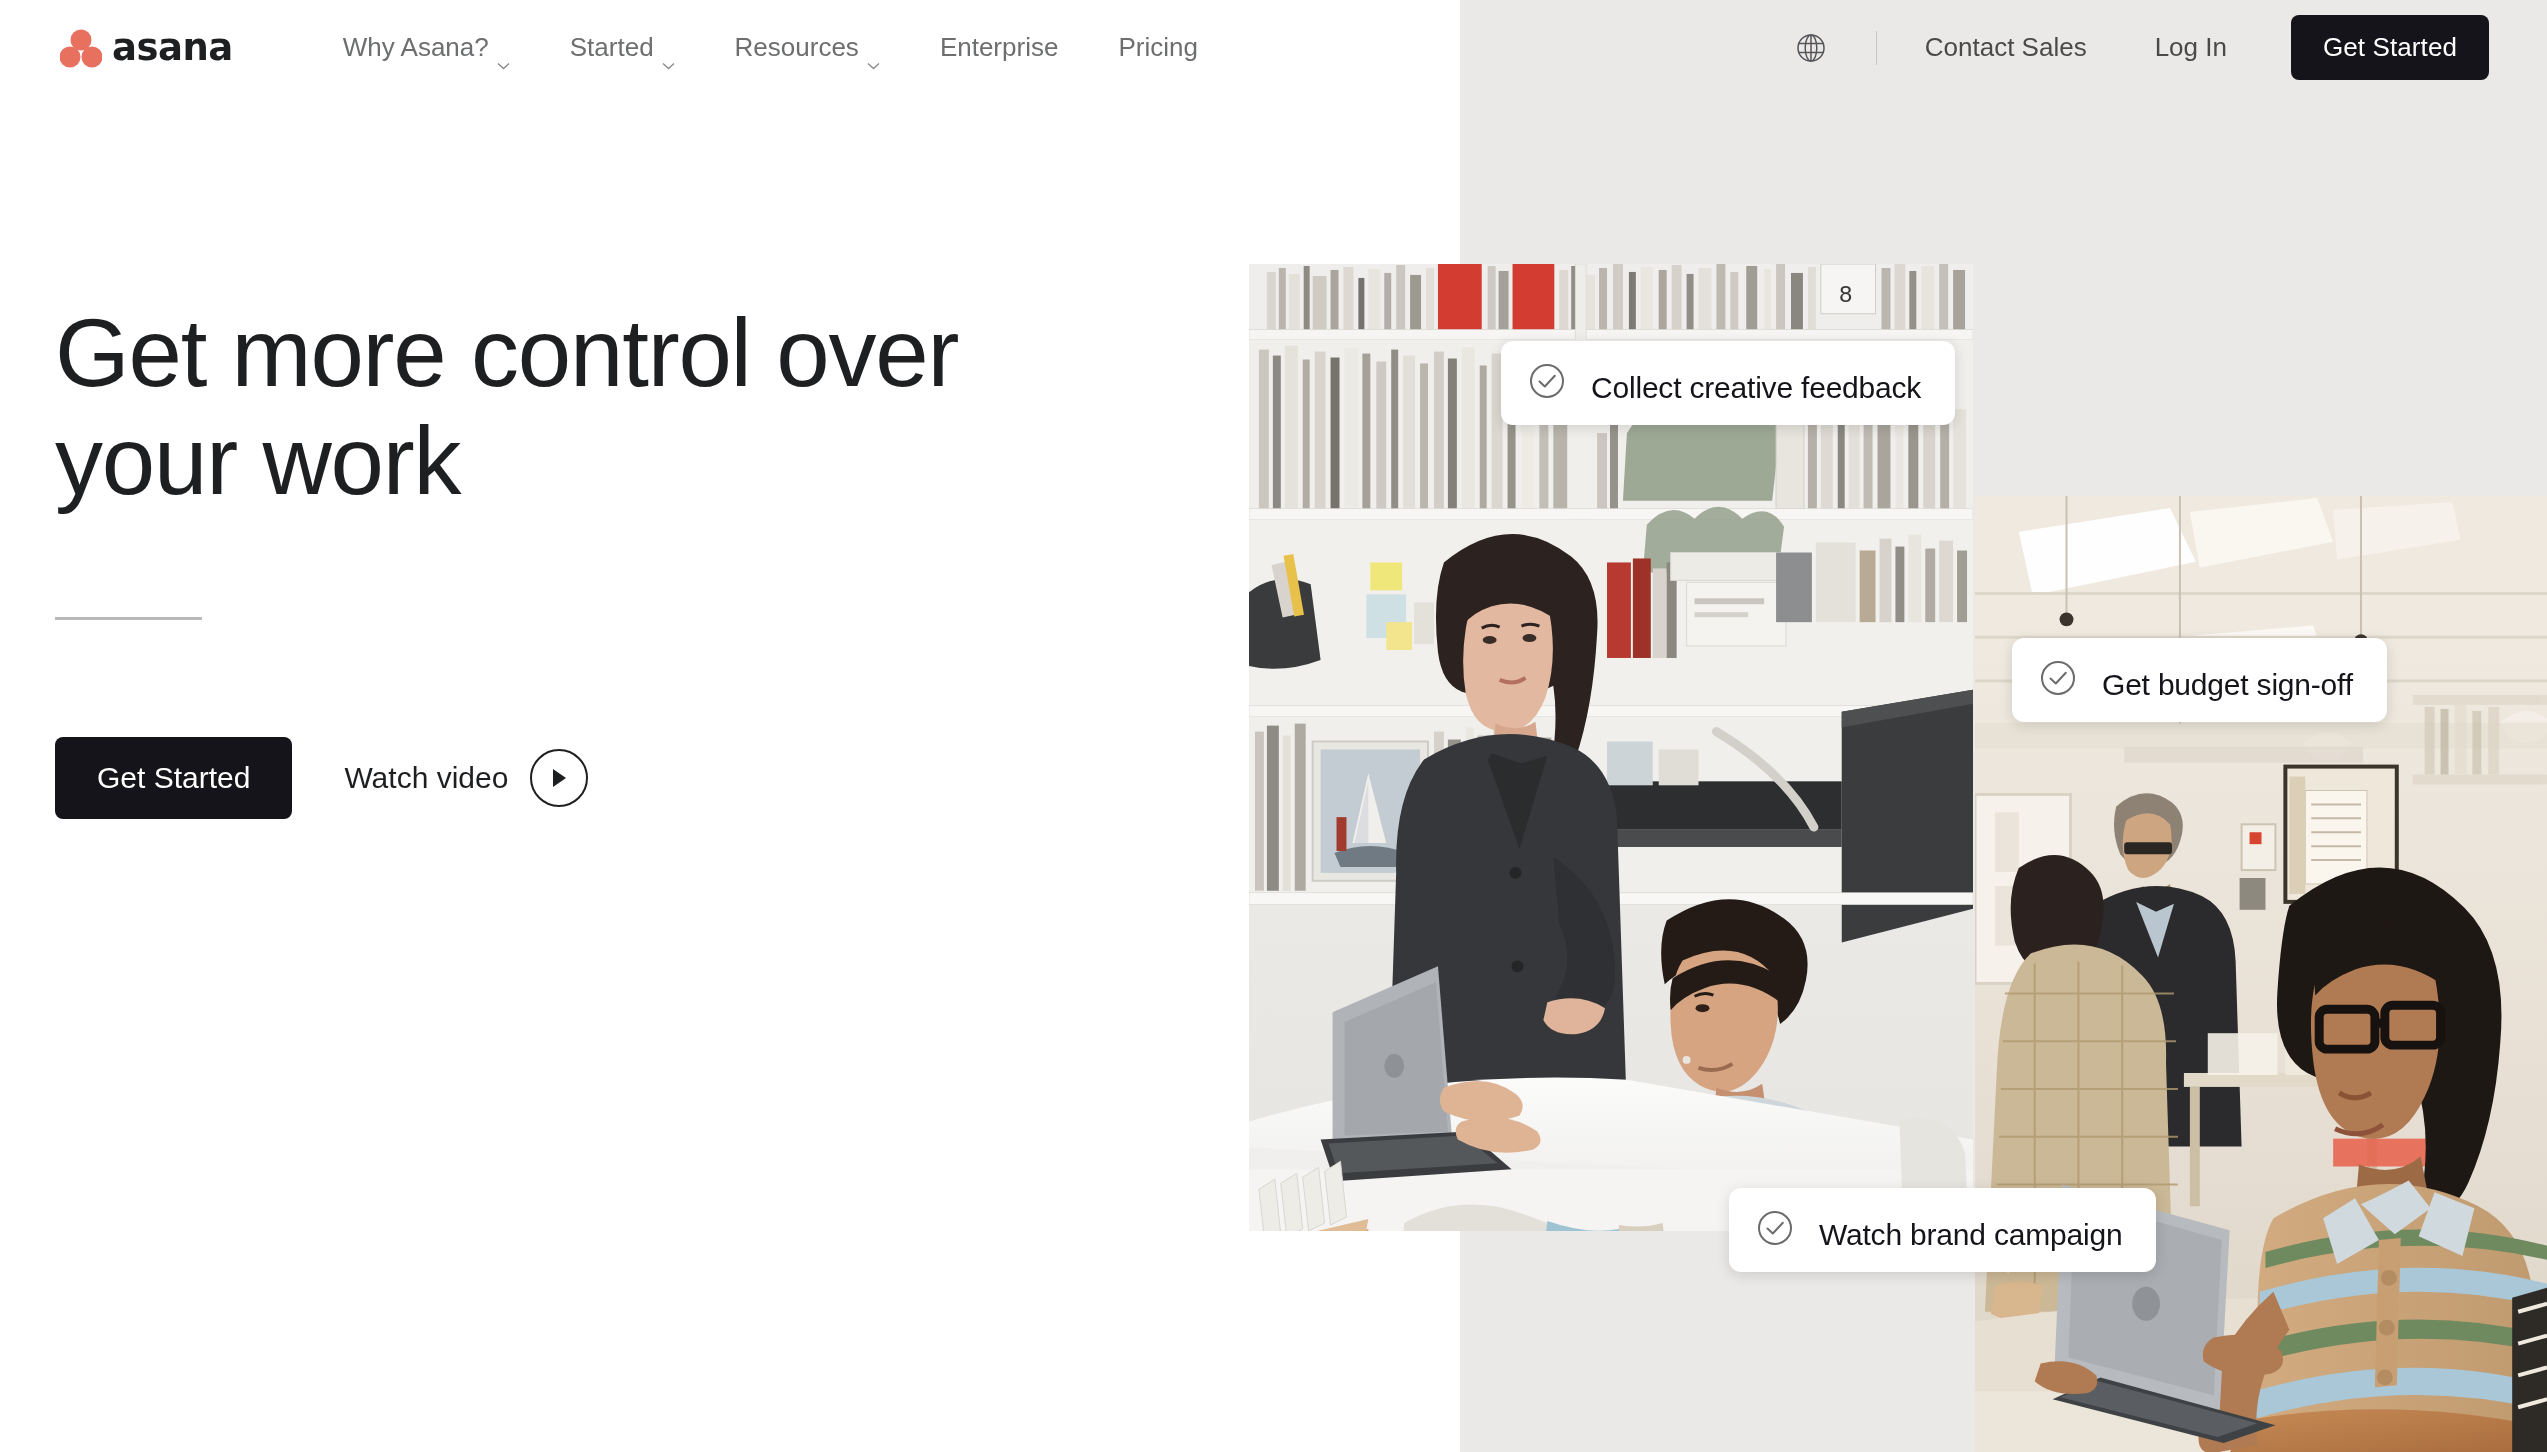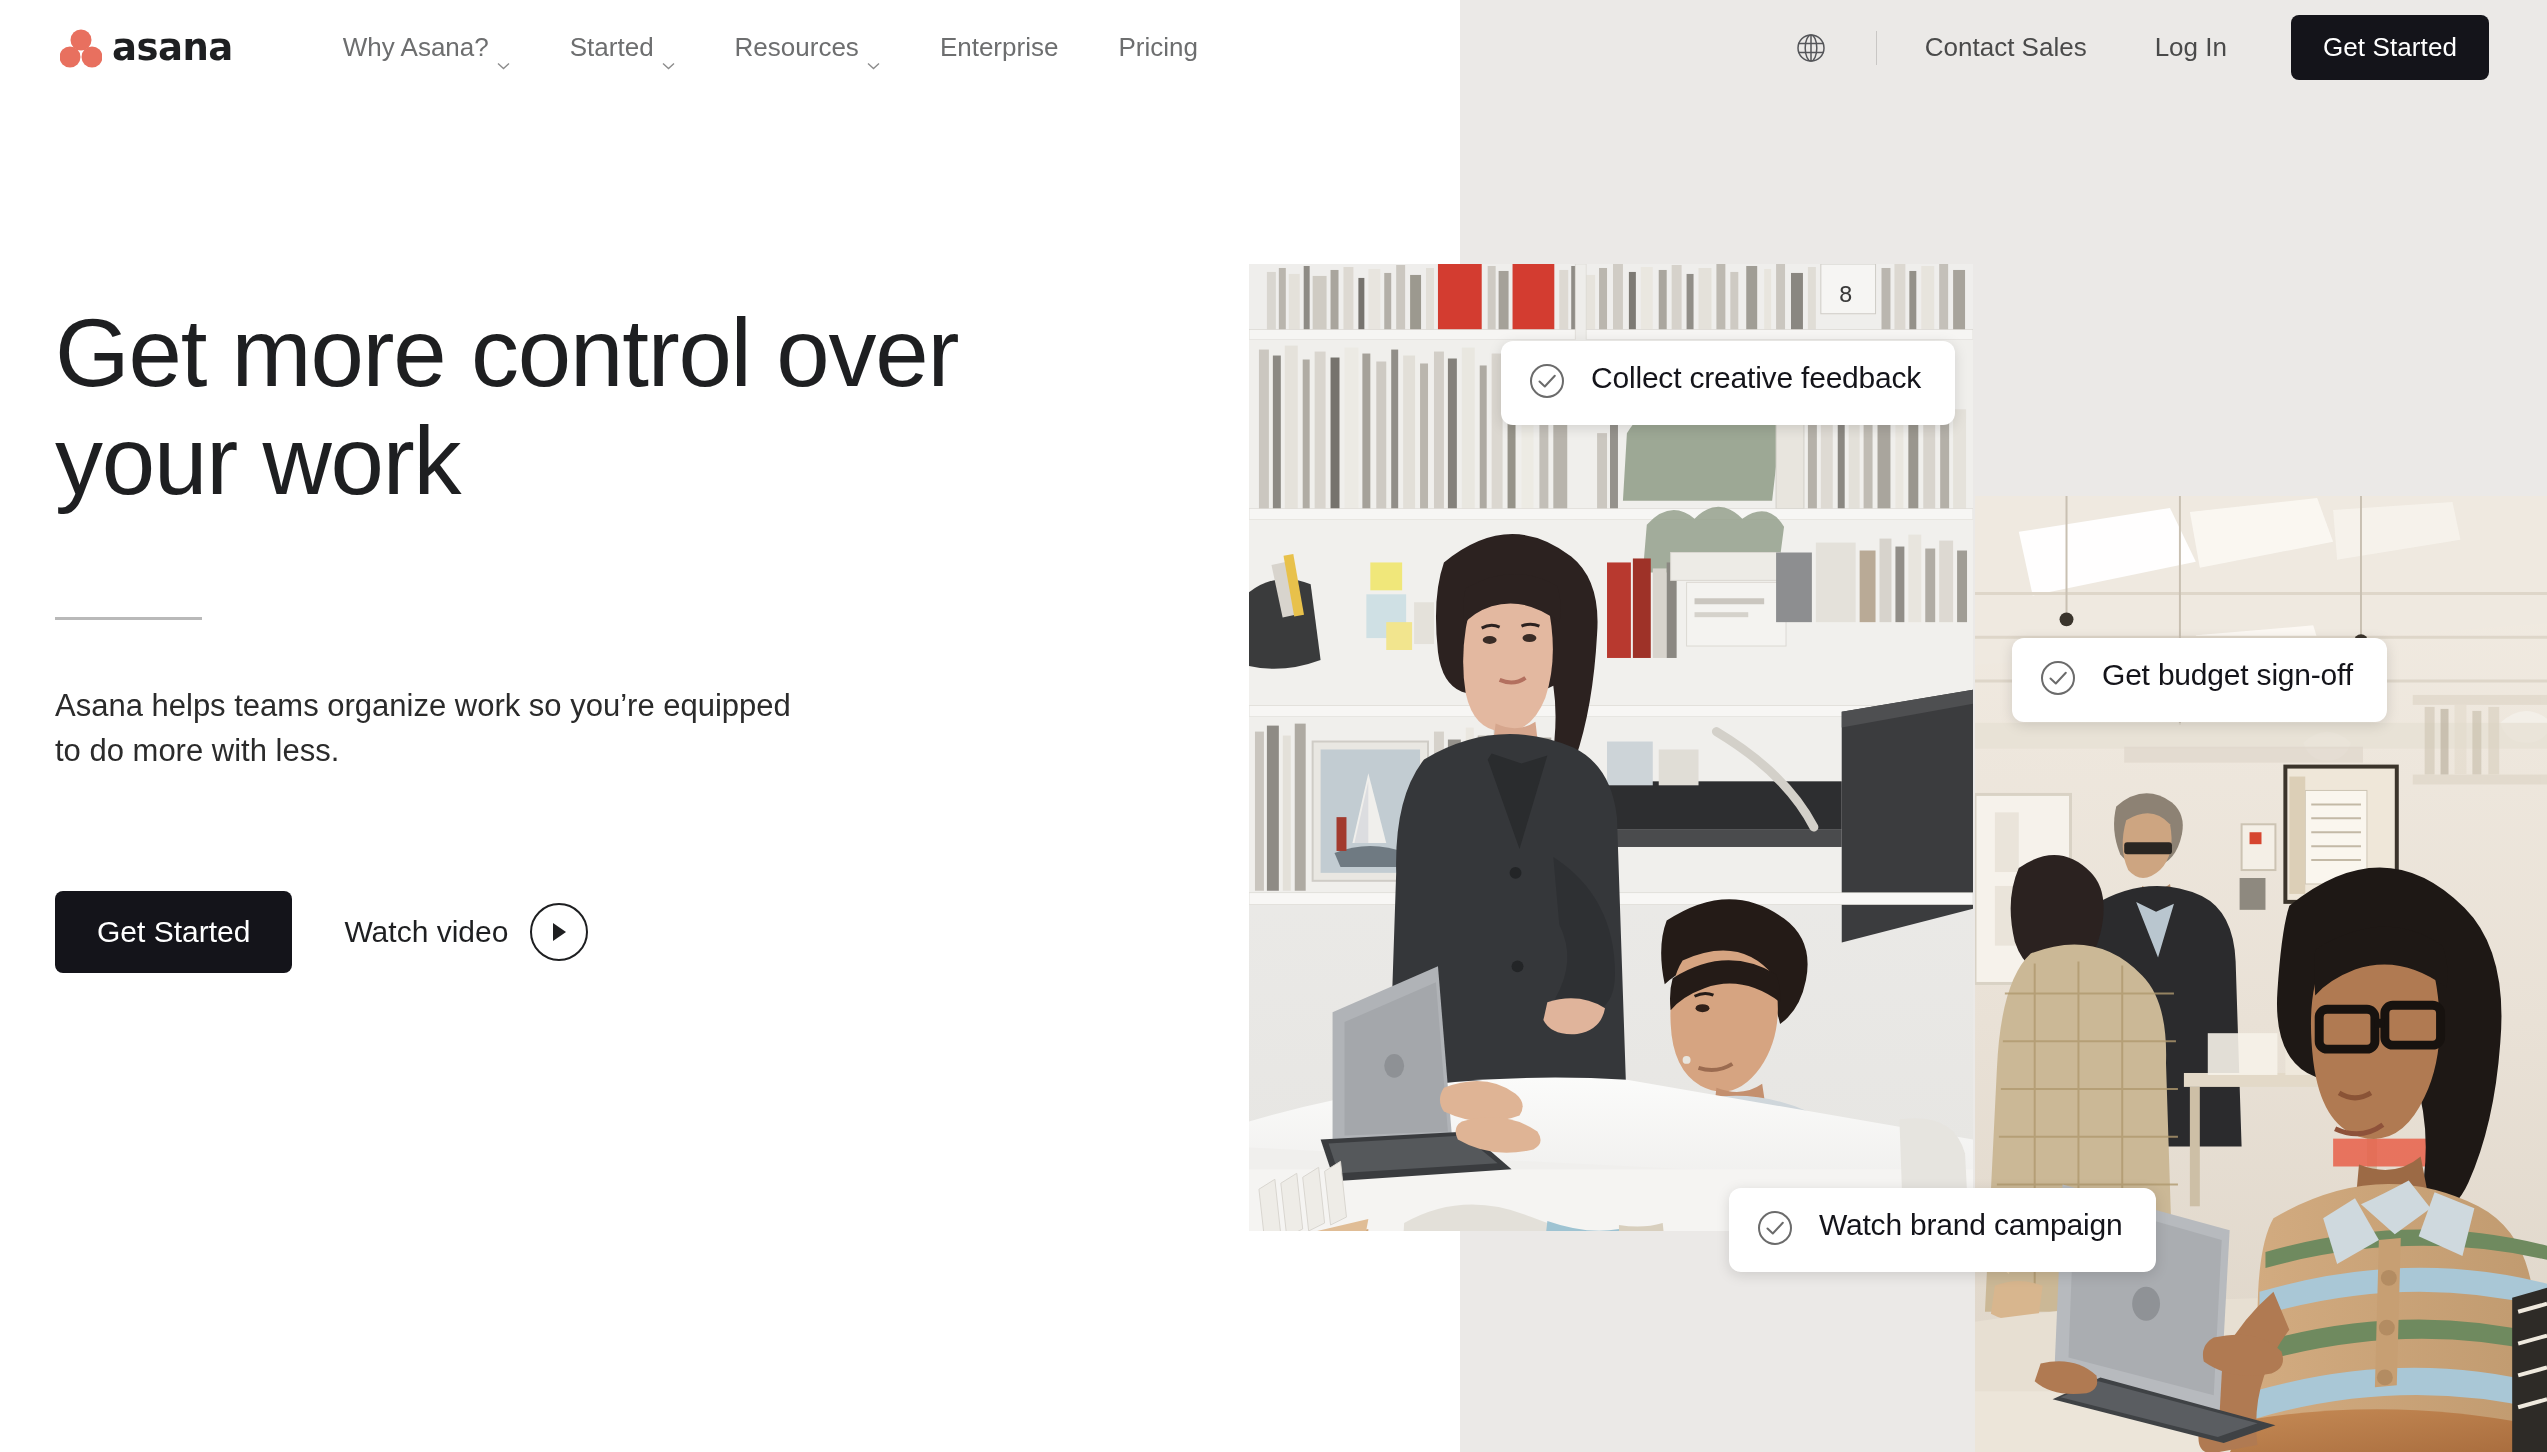--- a/index.html
+++ b/index.html
@@ -74,21 +74,21 @@
     display: flex; align-items: center; justify-content: center;
   }
 
   
   .photo { position: absolute; overflow: hidden; }
   .photo-main { left: 1249px; top: 264px; width: 724px; height: 967px; z-index: 25; }
   .photo-second { left: 1975px; top: 496px; width: 572px; height: 957px; z-index: 24; }
 
   
   .chip {
-    position: absolute; display: flex; align-items: flex-start;
+    position: absolute; display: flex; align-items: flex-end;
     background: #ffffff; border-radius: 12px;
     box-shadow: 0 3px 14px rgba(0,0,0,0.13);
     padding: 20px 34px 20px 26px; gap: 24px; z-index: 35; cursor: pointer;
   }
   .chip-label { font-size: 30px; color: #14141a; white-space: nowrap; letter-spacing: -0.2px; }
   .chip-1 { left: 1501px; top: 341px; }
   .chip-2 { left: 2012px; top: 638px; padding-left: 26px; }
   .chip-3 { left: 1729px; top: 1188px; }
   .check-circle { flex: none; }
 </style>
@@ -619,21 +619,20 @@
       <div class="btn-dark">Get Started</div>
     </div>
   </div>
 
   <div class="hero-left">
     <h1 class="hero-title">
       <span>Get more control over</span><br>
       <span>your work</span>
     </h1>
     <div class="hero-rule"></div>
-    <p class="hero-sub">Asana helps teams organize work so you’re equipped to do more with less.</p>
     <div class="hero-cta">
       <div class="btn-hero">Get Started</div>
       <div class="watch">
         <span>Watch video</span>
         <span class="play-circle">
           <svg width="20" height="22" viewBox="0 0 20 22">
               <path d="M4 2 L17 11 L4 20 Z" fill="#1e1f21"></path>
             </svg>
         </span>
       </div>

